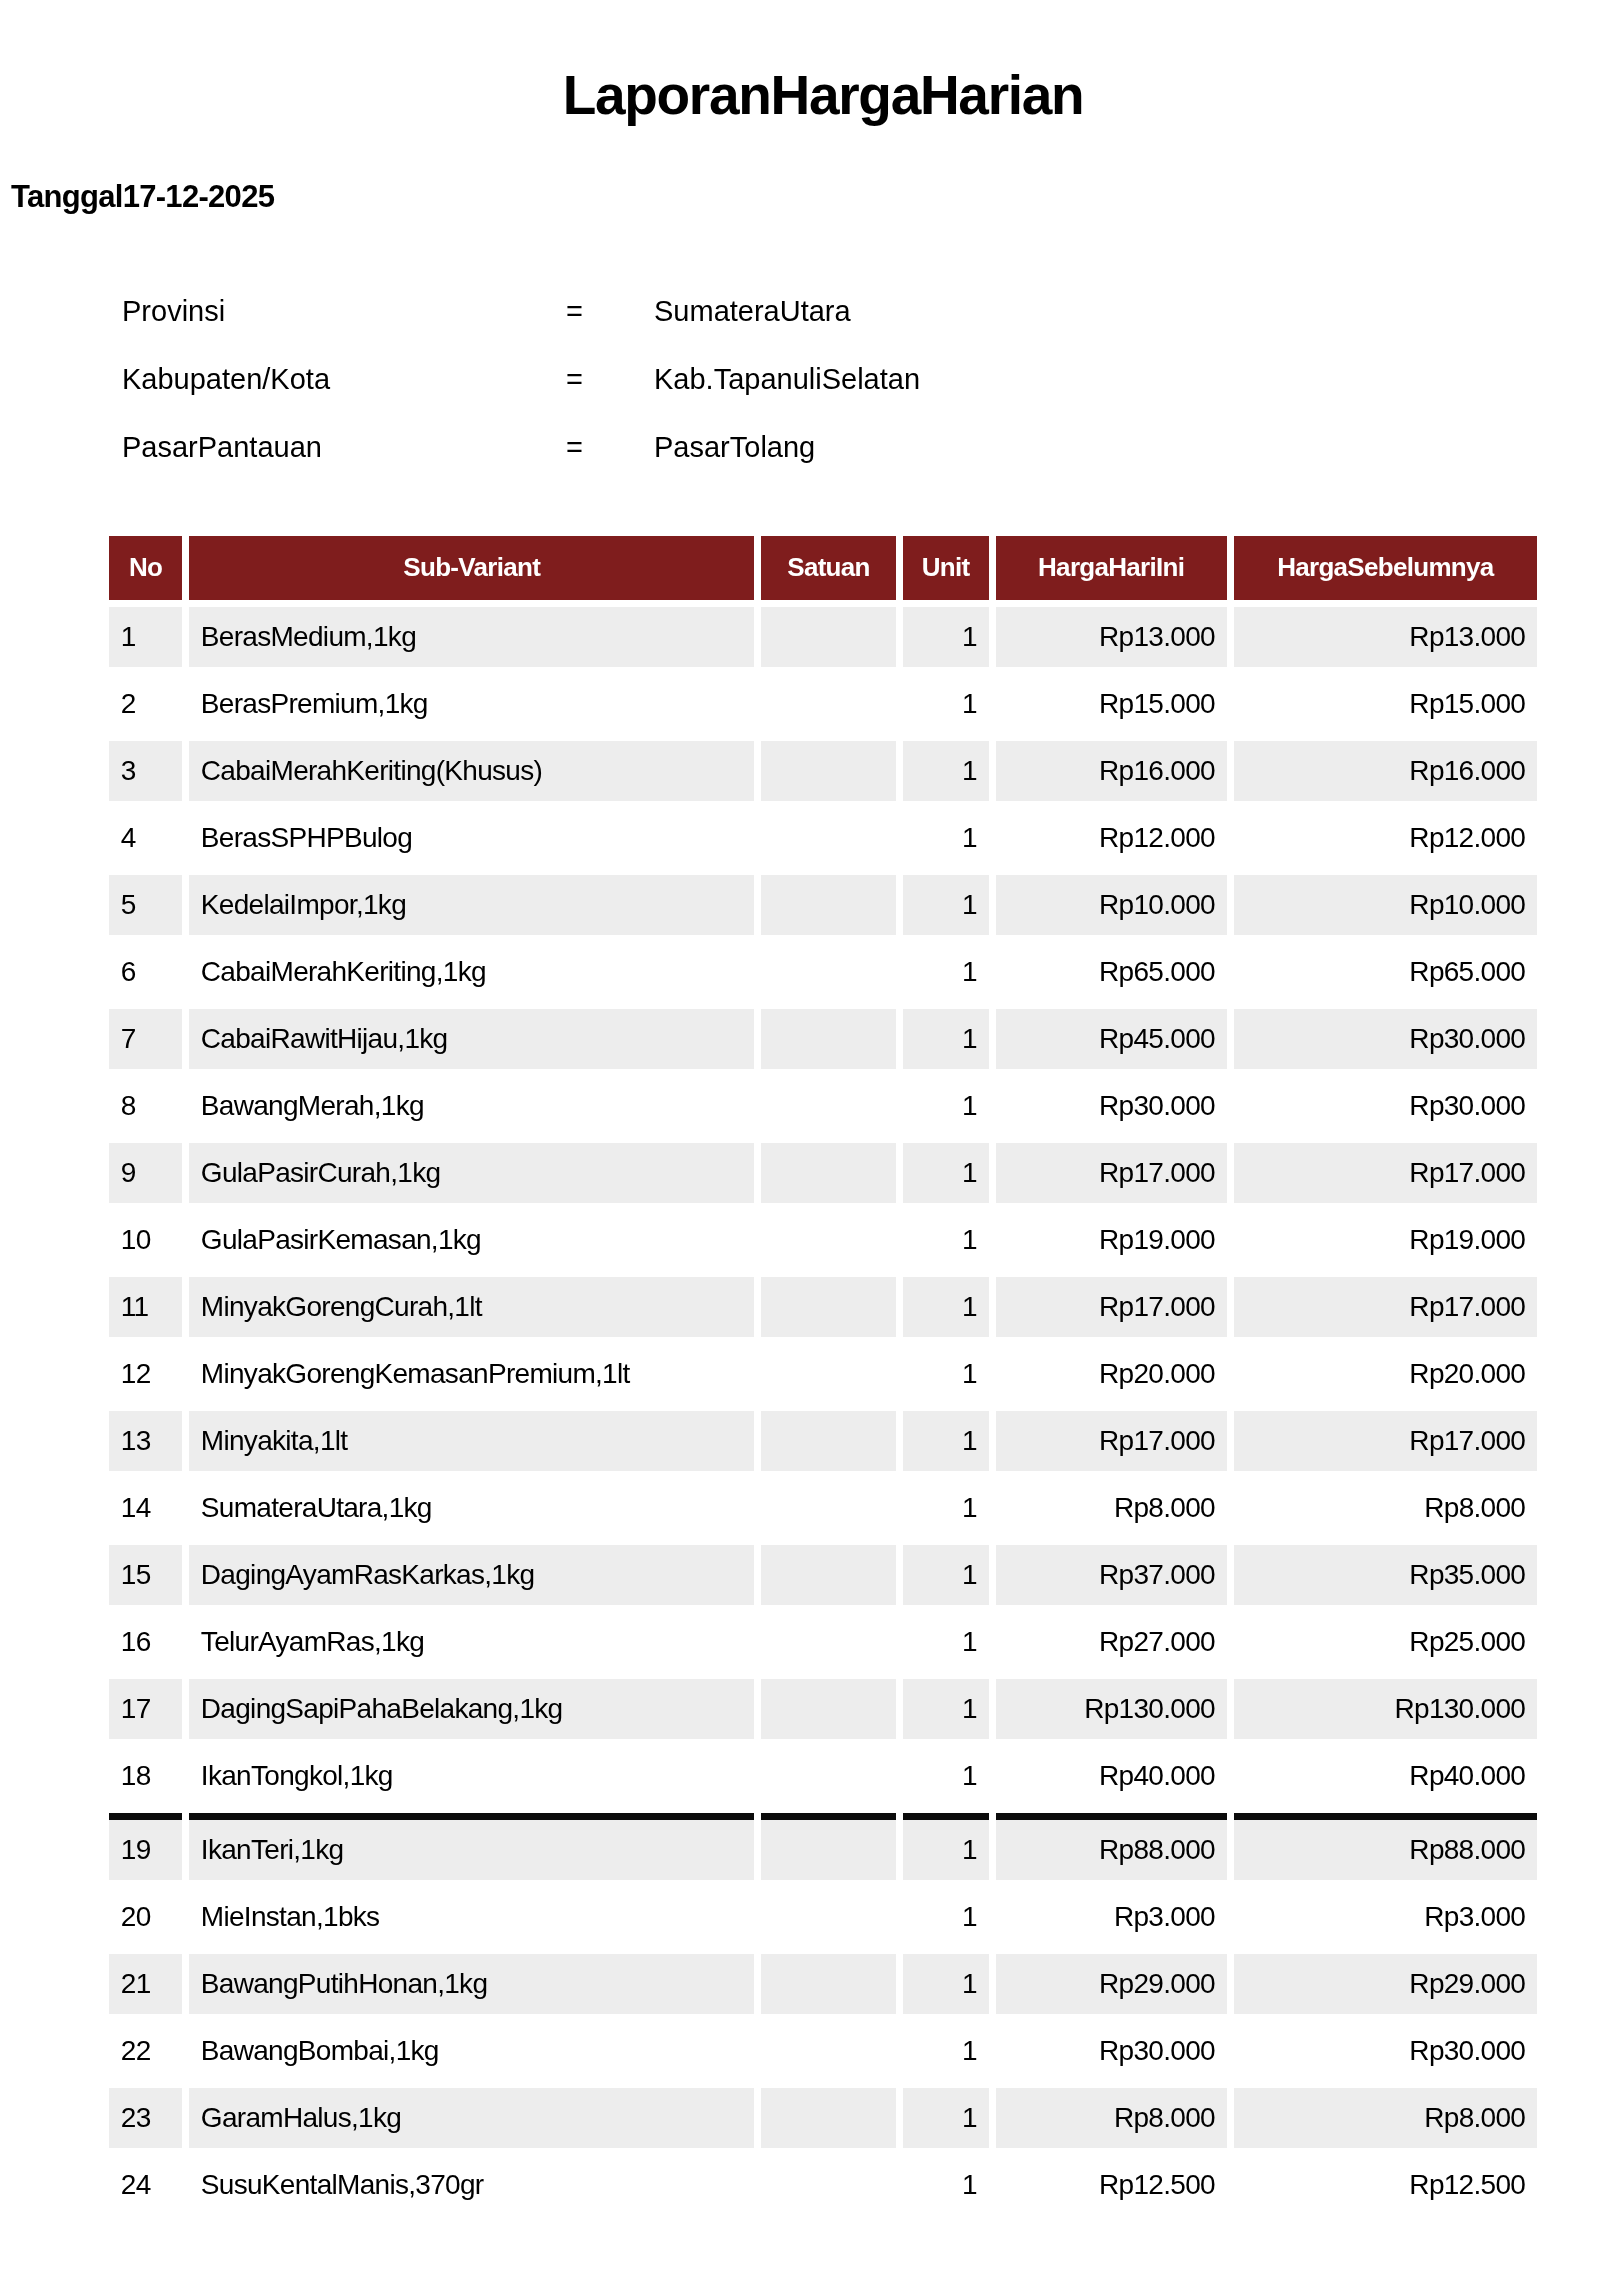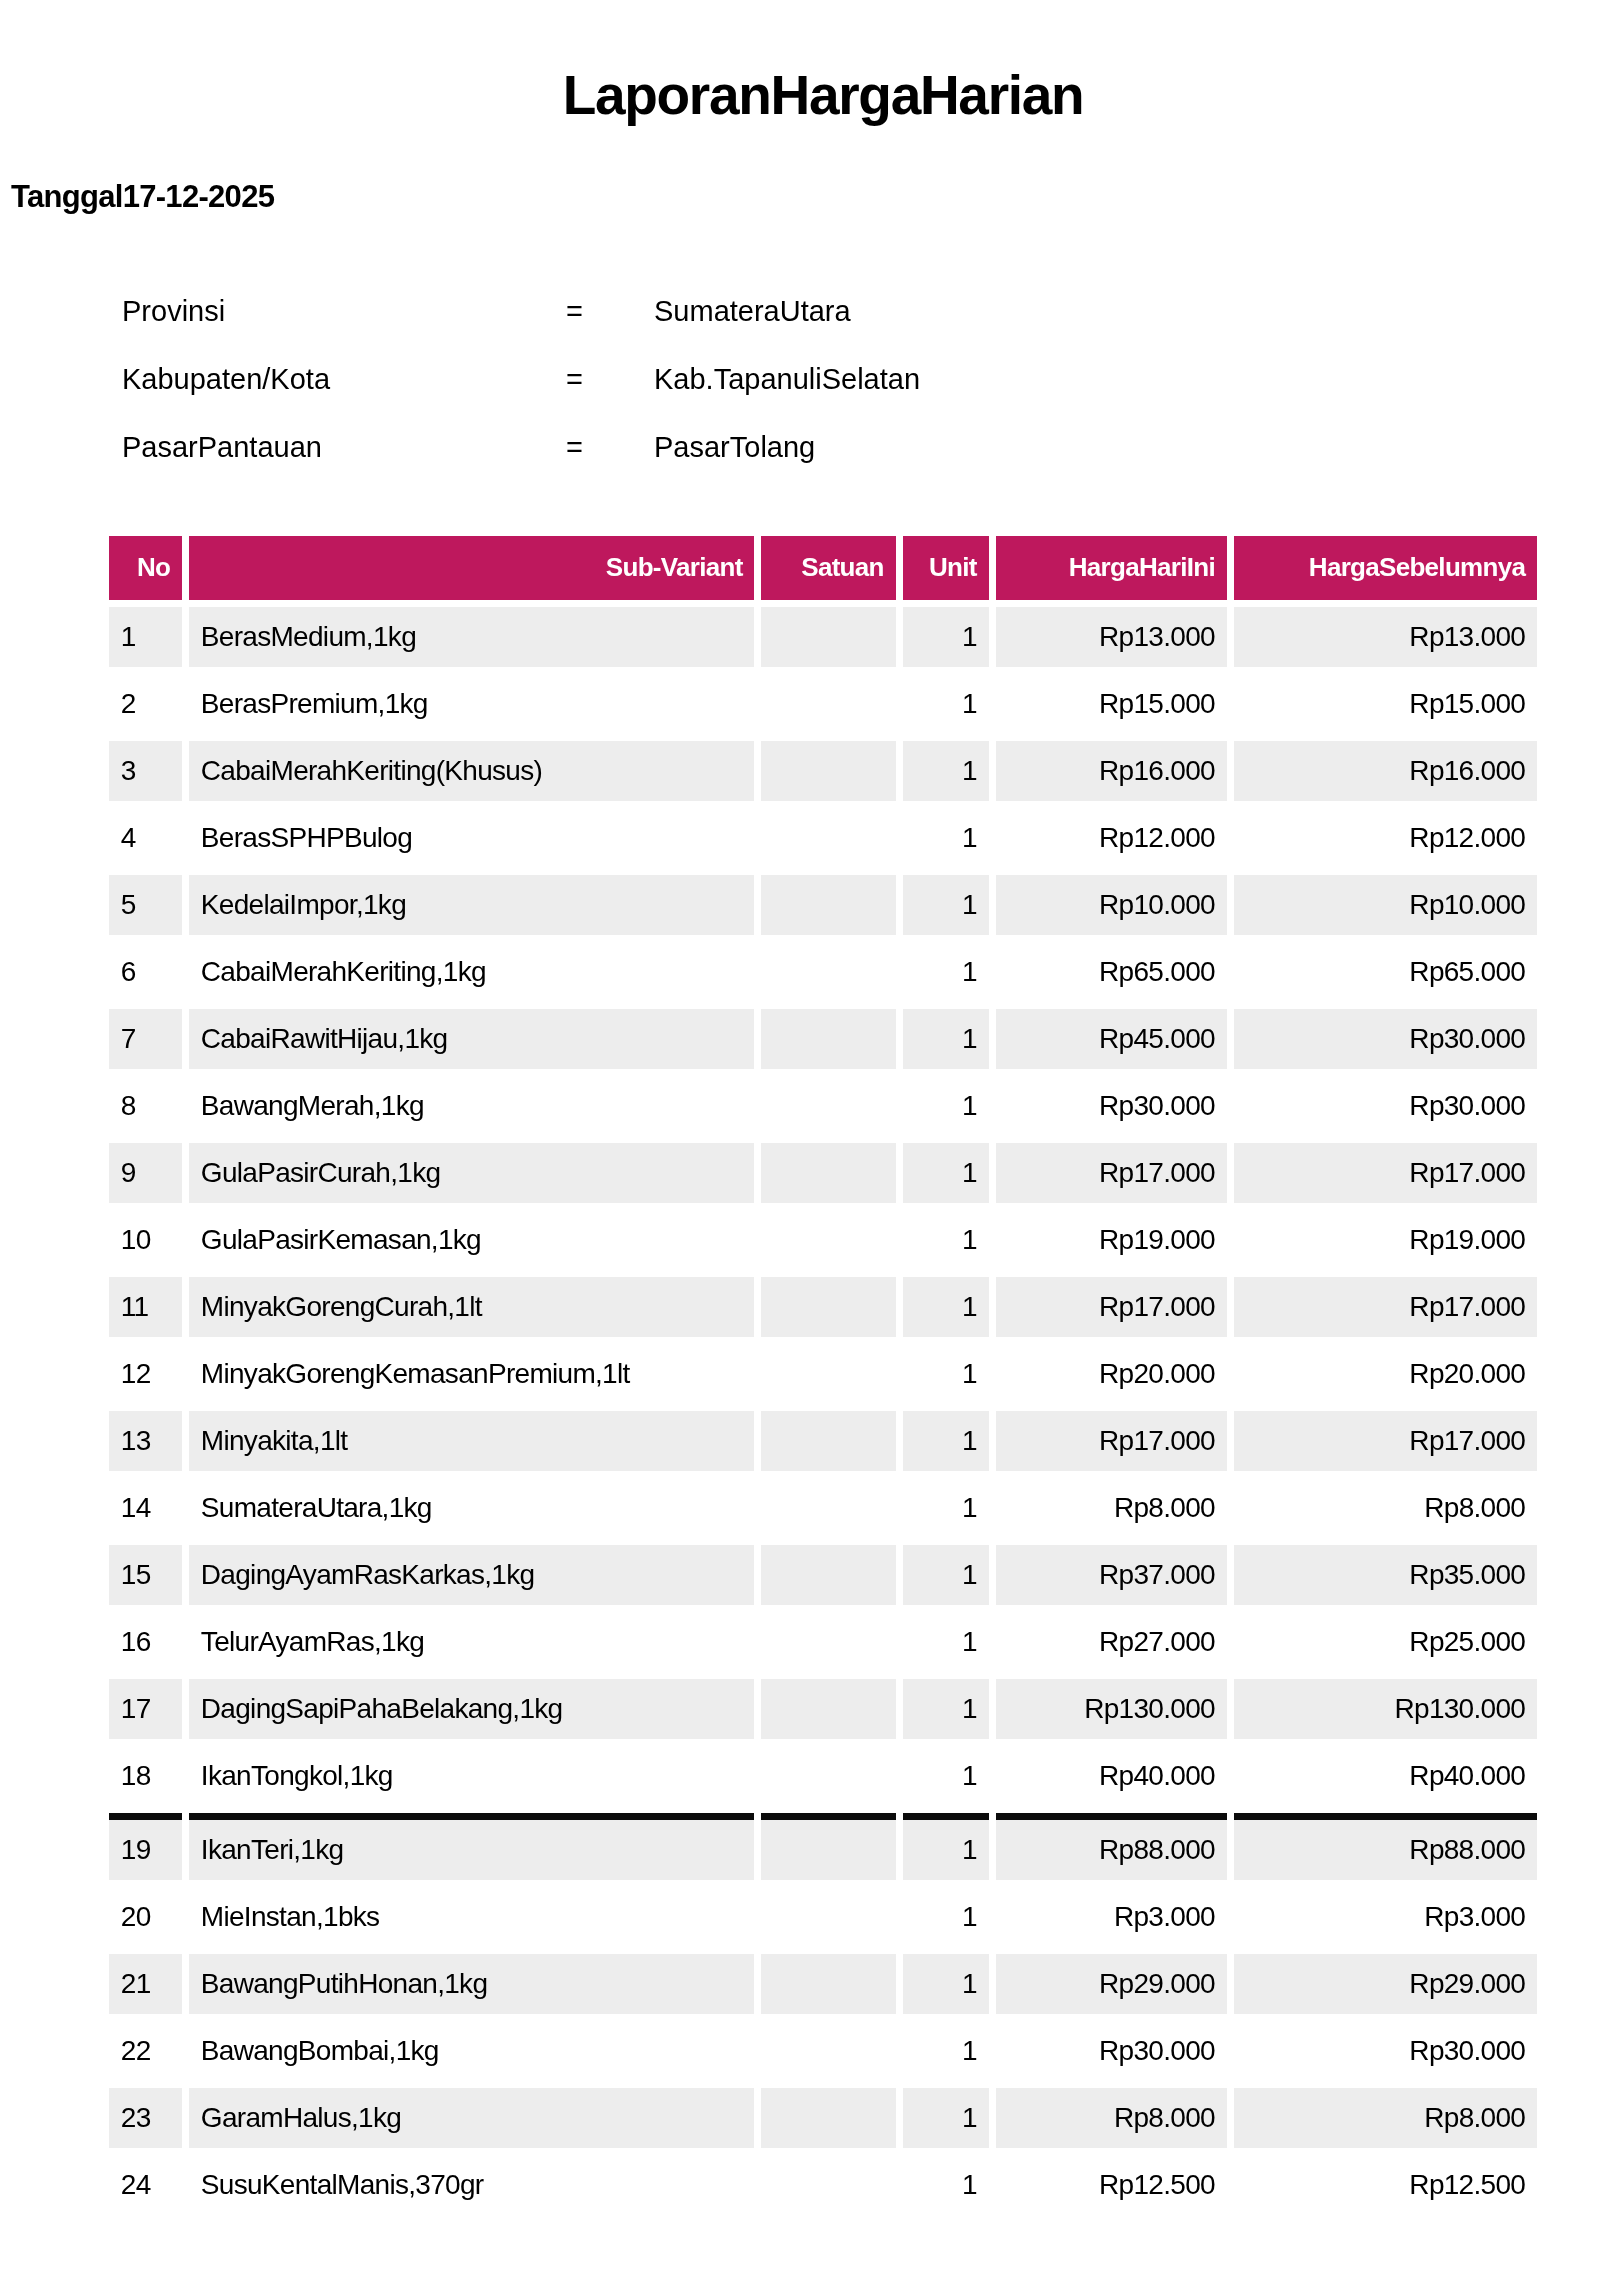--- a/index.html
+++ b/index.html
@@ -55,25 +55,25 @@
     table-layout: fixed;
   }
   .price-table col.c-no     { width: 73px; }
   .price-table col.c-sub    { width: 565px; }
   .price-table col.c-satuan { width: 134px; }
   .price-table col.c-unit   { width: 86px; }
   .price-table col.c-hhi    { width: 231px; }
   .price-table col.c-hs     { width: 303px; }
 
   .price-table th {
-    background: #be185d;
+    background: #7f1d1d;
     color: #ffffff;
     font-size: 26px;
     font-weight: bold;
-    text-align: right;
+    text-align: center;
     vertical-align: middle;
     padding: 18.3px 11.8px;
     line-height: 27px;
     letter-spacing: -0.7px;
     overflow: hidden;
     white-space: nowrap;
   }
   .price-table td {
     font-size: 28px;
     line-height: 30px;

